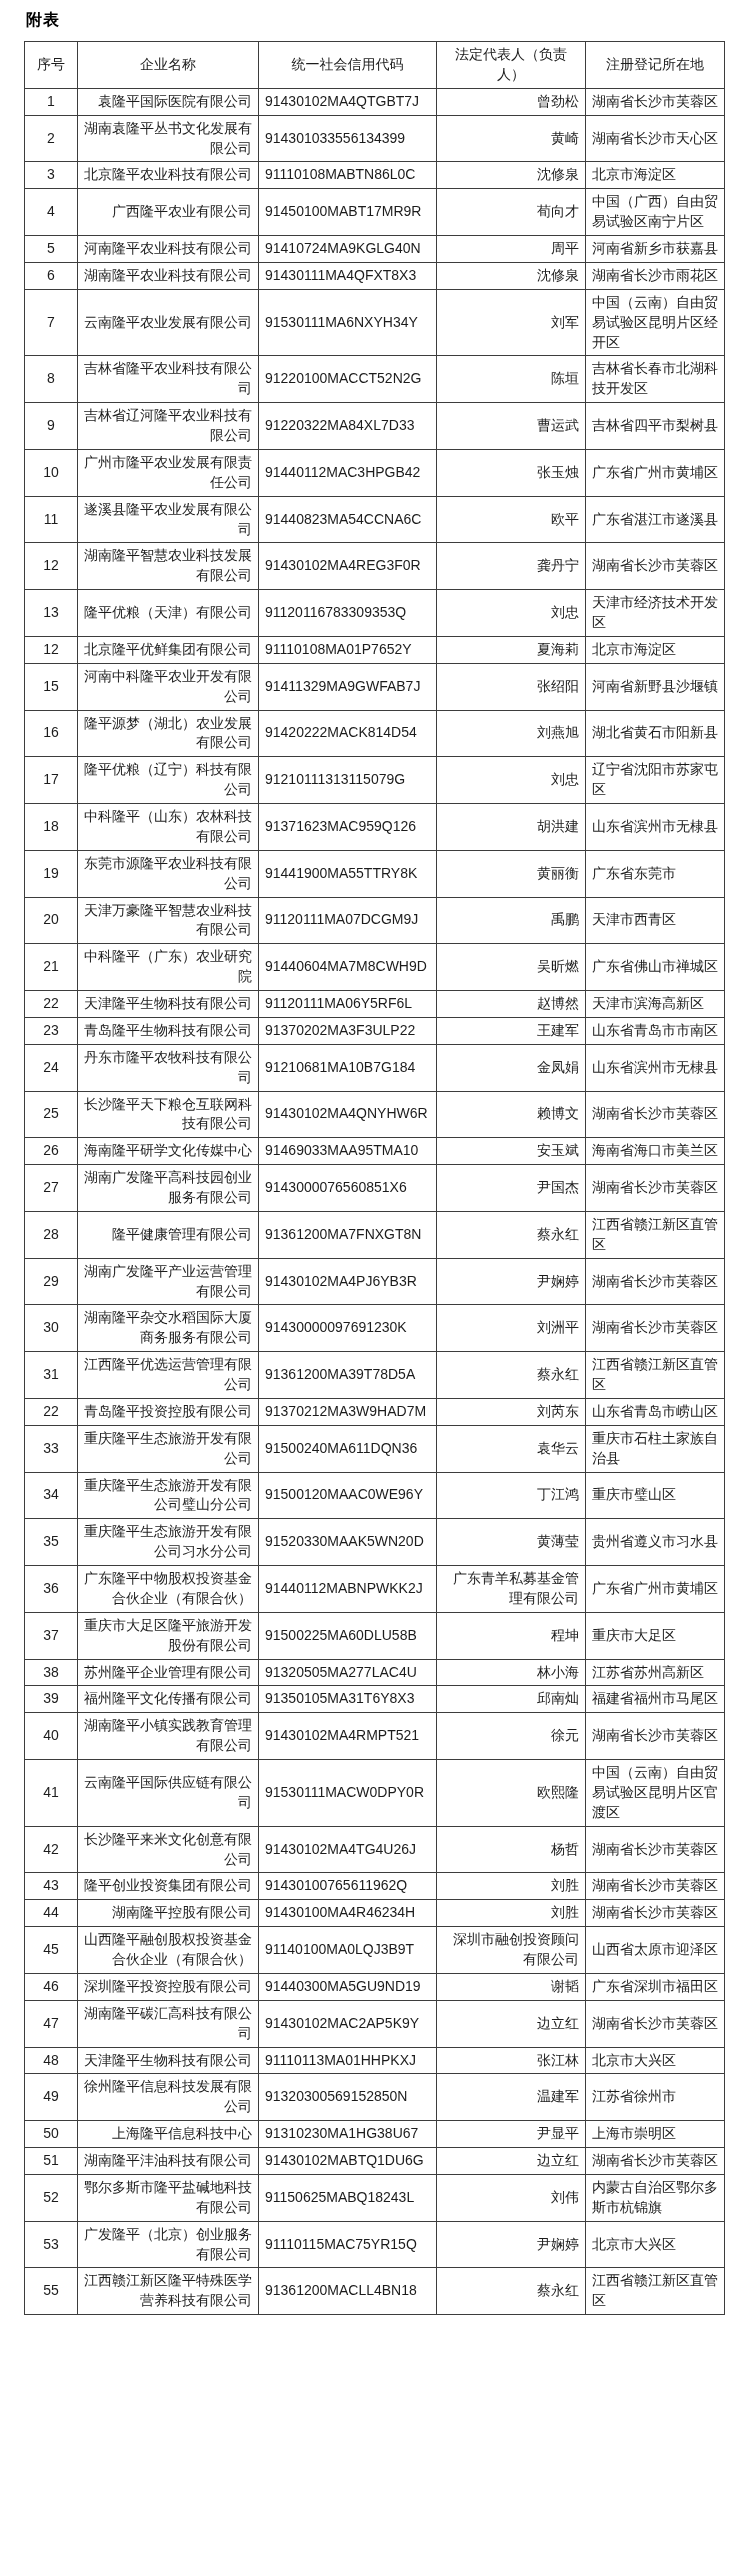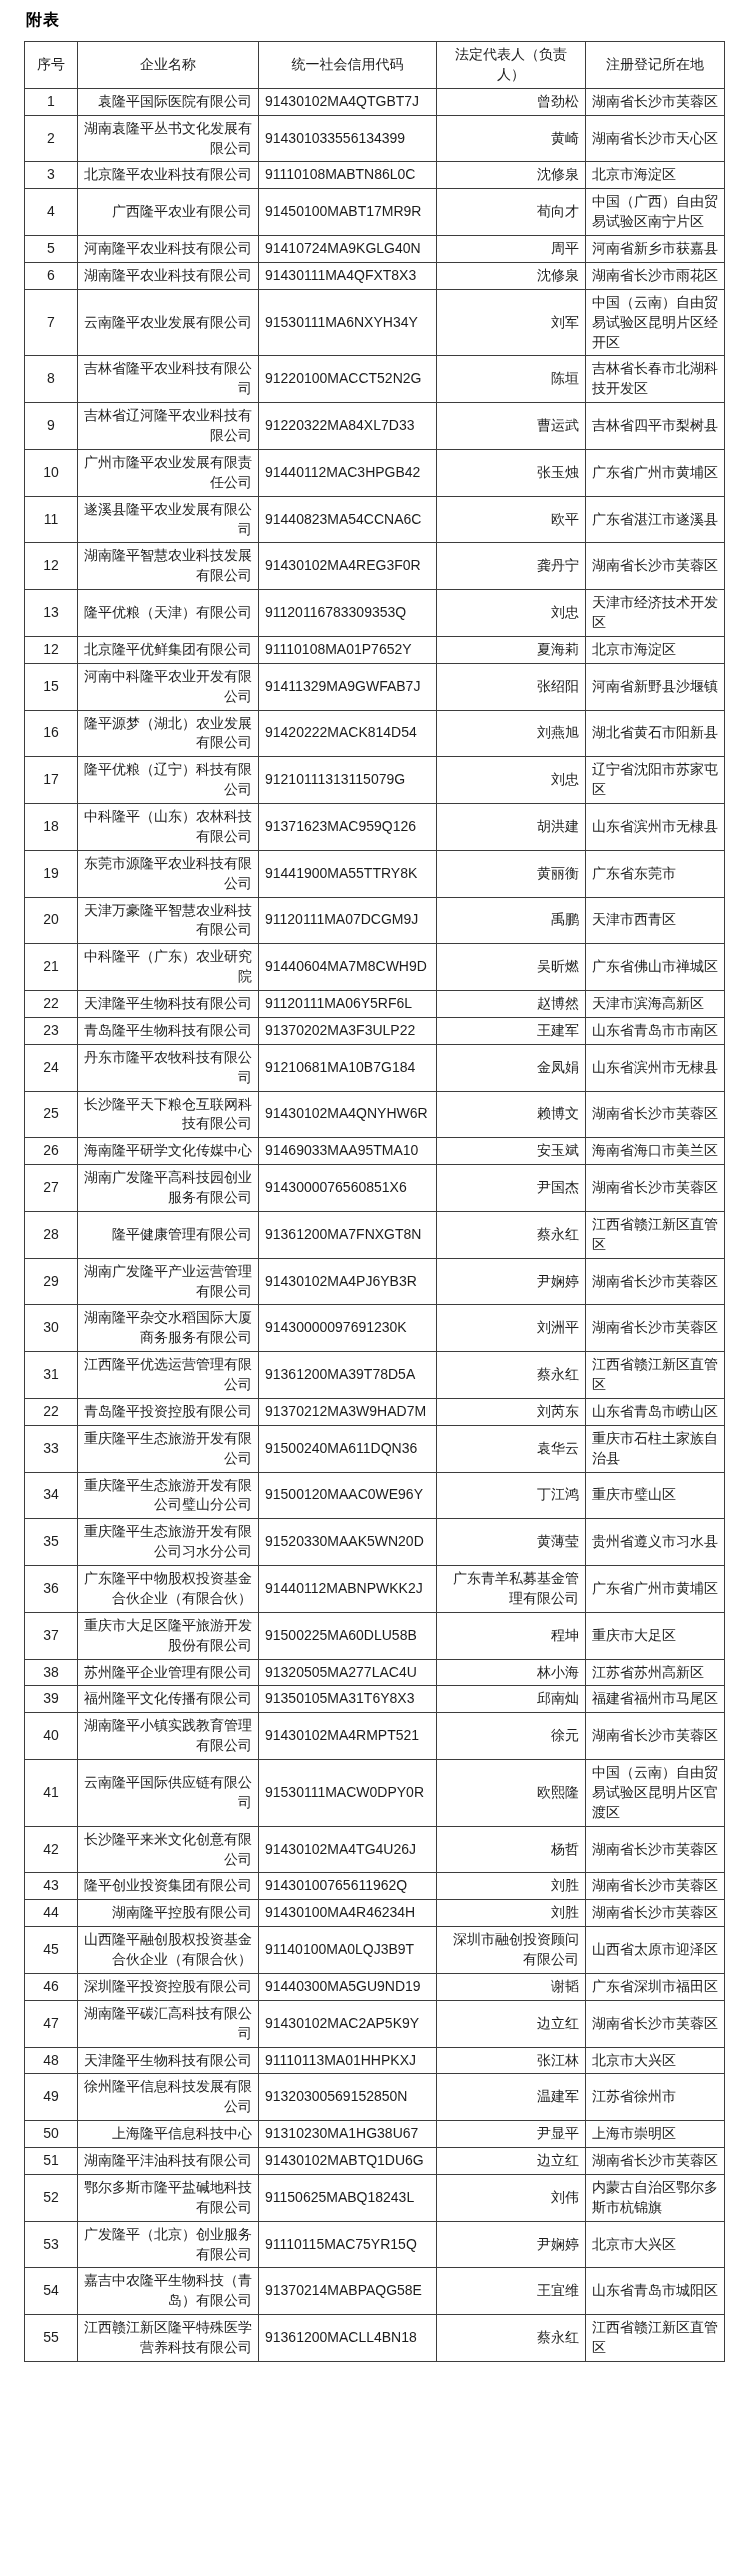--- a/index.html
+++ b/index.html
@@ -482,27 +482,20 @@
   </tr>
 
   <tr>
     <td class="cell-no">53</td>
     <td class="cell-name">广发隆平（北京）创业服务有限公司</td>
     <td class="cell-code">91110115MAC75YR15Q</td>
     <td class="cell-rep">尹娴婷</td>
     <td class="cell-loc">北京市大兴区</td>
   </tr>
 
-  <tr>
-    <td class="cell-no">54</td>
-    <td class="cell-name">嘉吉中农隆平生物科技（青岛）有限公司</td>
-    <td class="cell-code">91370214MABPAQG58E</td>
-    <td class="cell-rep">王宜维</td>
-    <td class="cell-loc">山东省青岛市城阳区</td>
-  </tr>
 
   <tr>
     <td class="cell-no">55</td>
     <td class="cell-name">江西赣江新区隆平特殊医学营养科技有限公司</td>
     <td class="cell-code">91361200MACLL4BN18</td>
     <td class="cell-rep">蔡永红</td>
     <td class="cell-loc">江西省赣江新区直管区</td>
   </tr>
 </tbody>
   </table>

